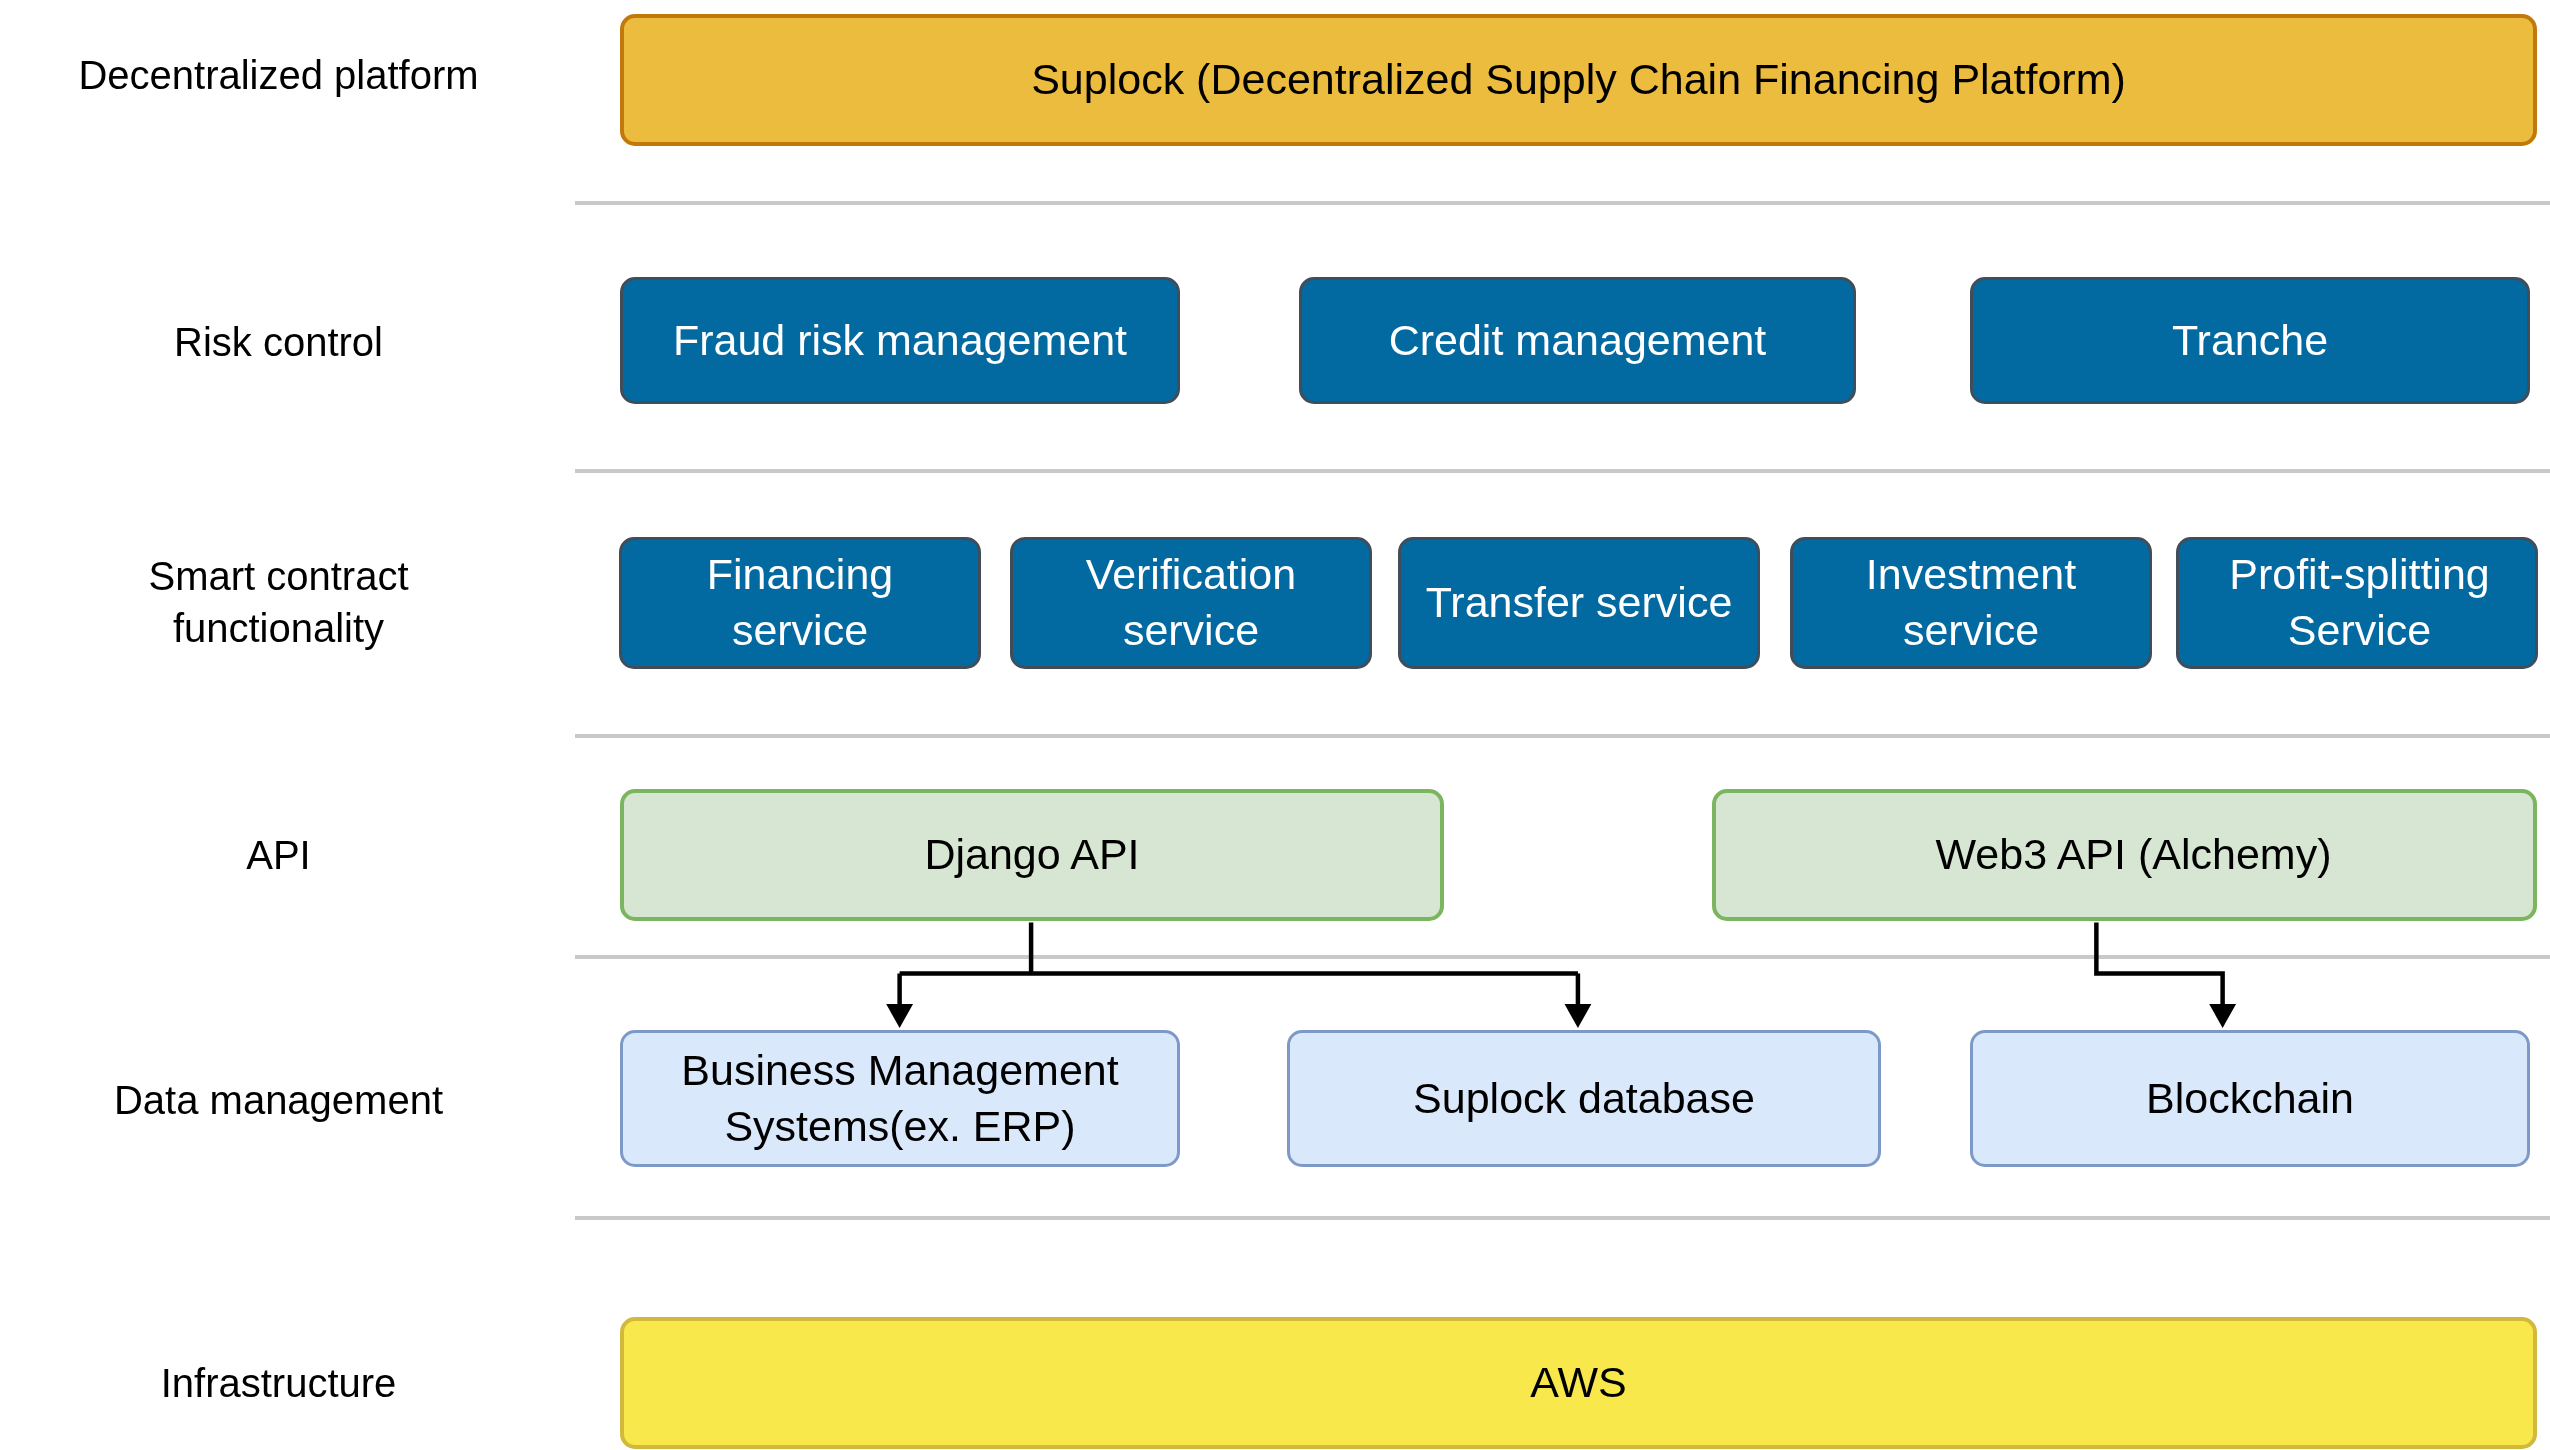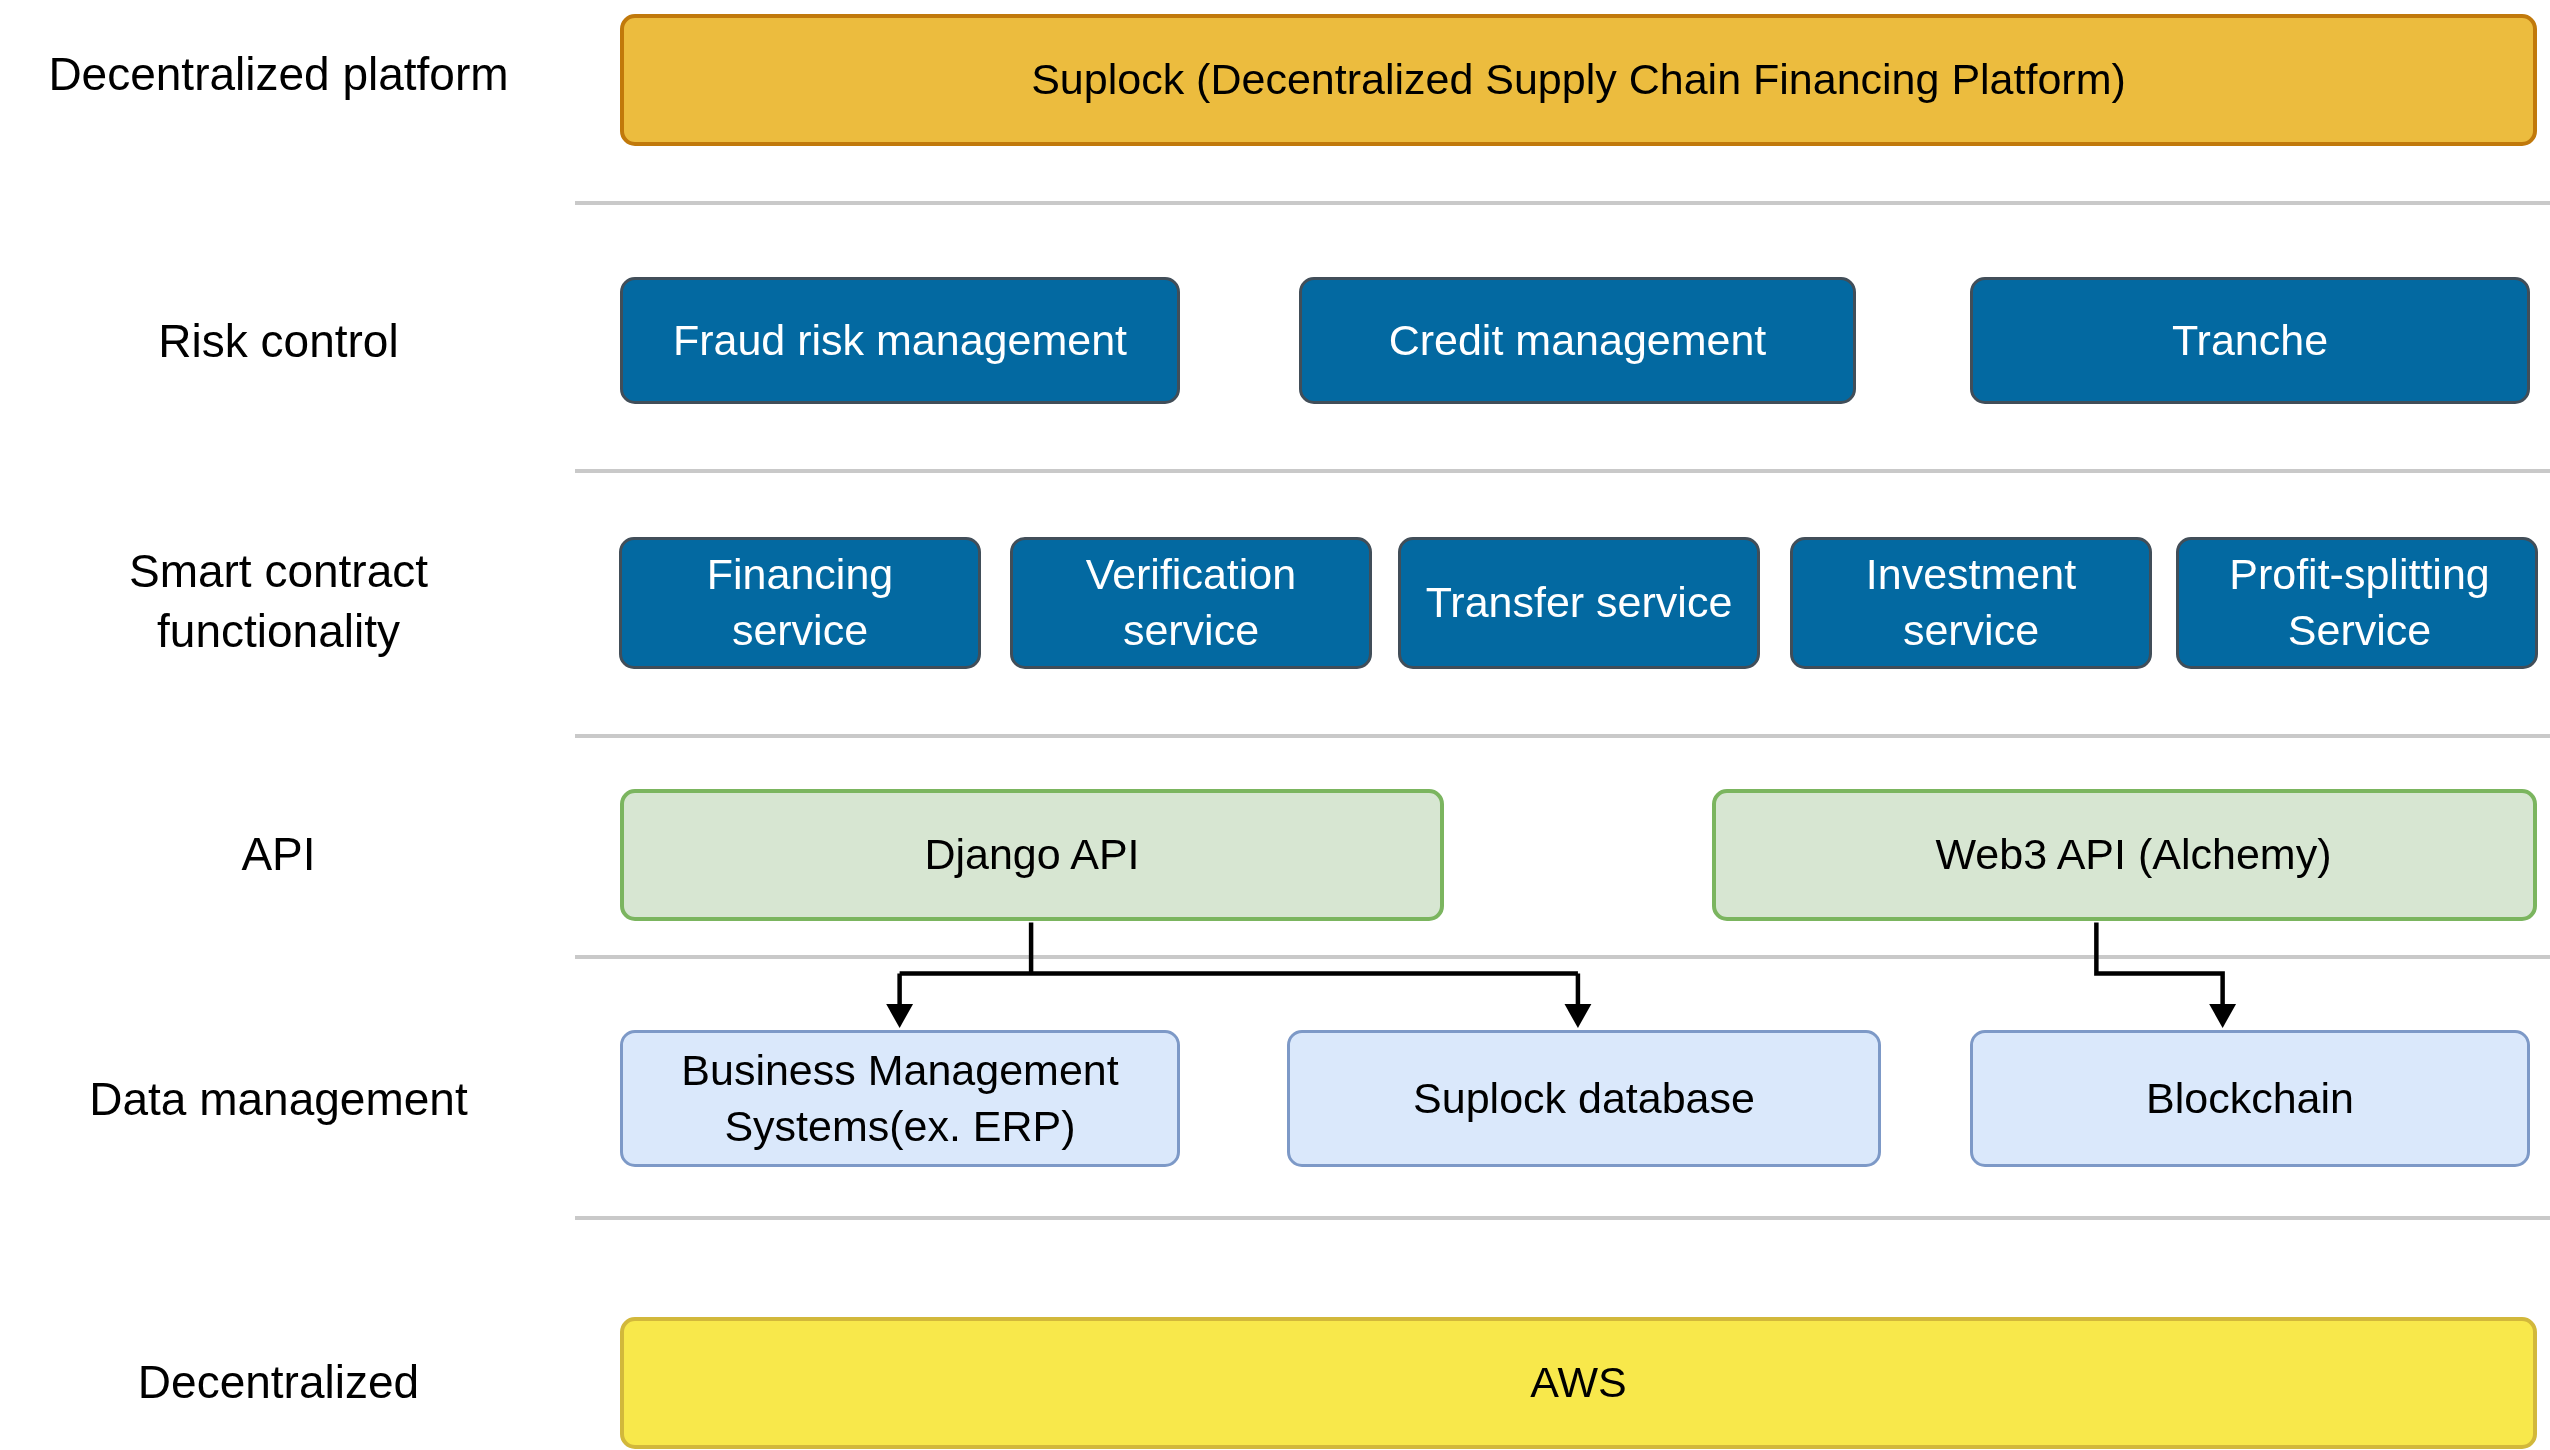--- a/index.html
+++ b/index.html
@@ -6,21 +6,21 @@
   .canvas {
     position:relative;
     width:2550px; height:1450px;
     background:#ffffff;
     font-family:"Liberation Sans", sans-serif;
     overflow:hidden;
   }
   .row-label {
     position:absolute; left:0; width:557px;
     display:flex; align-items:center; justify-content:center;
-    text-align:center; font-size:46px; line-height:1.3; color:#000000;
+    text-align:center; font-size:40px; line-height:1.3; color:#000000;
     box-sizing:border-box;
   }
   .node {
     position:absolute;
     display:flex; align-items:center; justify-content:center;
     text-align:center; font-size:43px; line-height:1.3;
     border-radius:15px; box-sizing:border-box;
     padding:0 15px;
   }
   .node.orange { background:#ECBC3E; border:4.5px solid #C1790B; color:#000000; }
@@ -73,17 +73,17 @@
 
   <div class="row-label" style="top:795px; height:120px;">API</div>
   <div class="node green" style="left:620px; top:789px; width:824px; height:132px;">Django API</div>
   <div class="node green" style="left:1712px; top:789px; width:825px; height:132px;padding-left:33px;">Web3 API (Alchemy)</div>
 
   <div class="row-label" style="top:1040px; height:120px;">Data management</div>
   <div class="node blue" style="left:620px; top:1030px; width:560px; height:137px;">Business Management Systems(ex. ERP)</div>
   <div class="node blue" style="left:1287px; top:1030px; width:594px; height:137px;">Suplock database</div>
   <div class="node blue" style="left:1970px; top:1030px; width:560px; height:137px;">Blockchain</div>
 
-  <div class="row-label" style="top:1323px; height:120px;">Decentralized</div>
+  <div class="row-label" style="top:1323px; height:120px;">Infrastructure</div>
   <div class="node yellow" style="left:620px; top:1317px; width:1917px; height:132px;">AWS</div>
 
 </div>
 
 
 </body></html>

